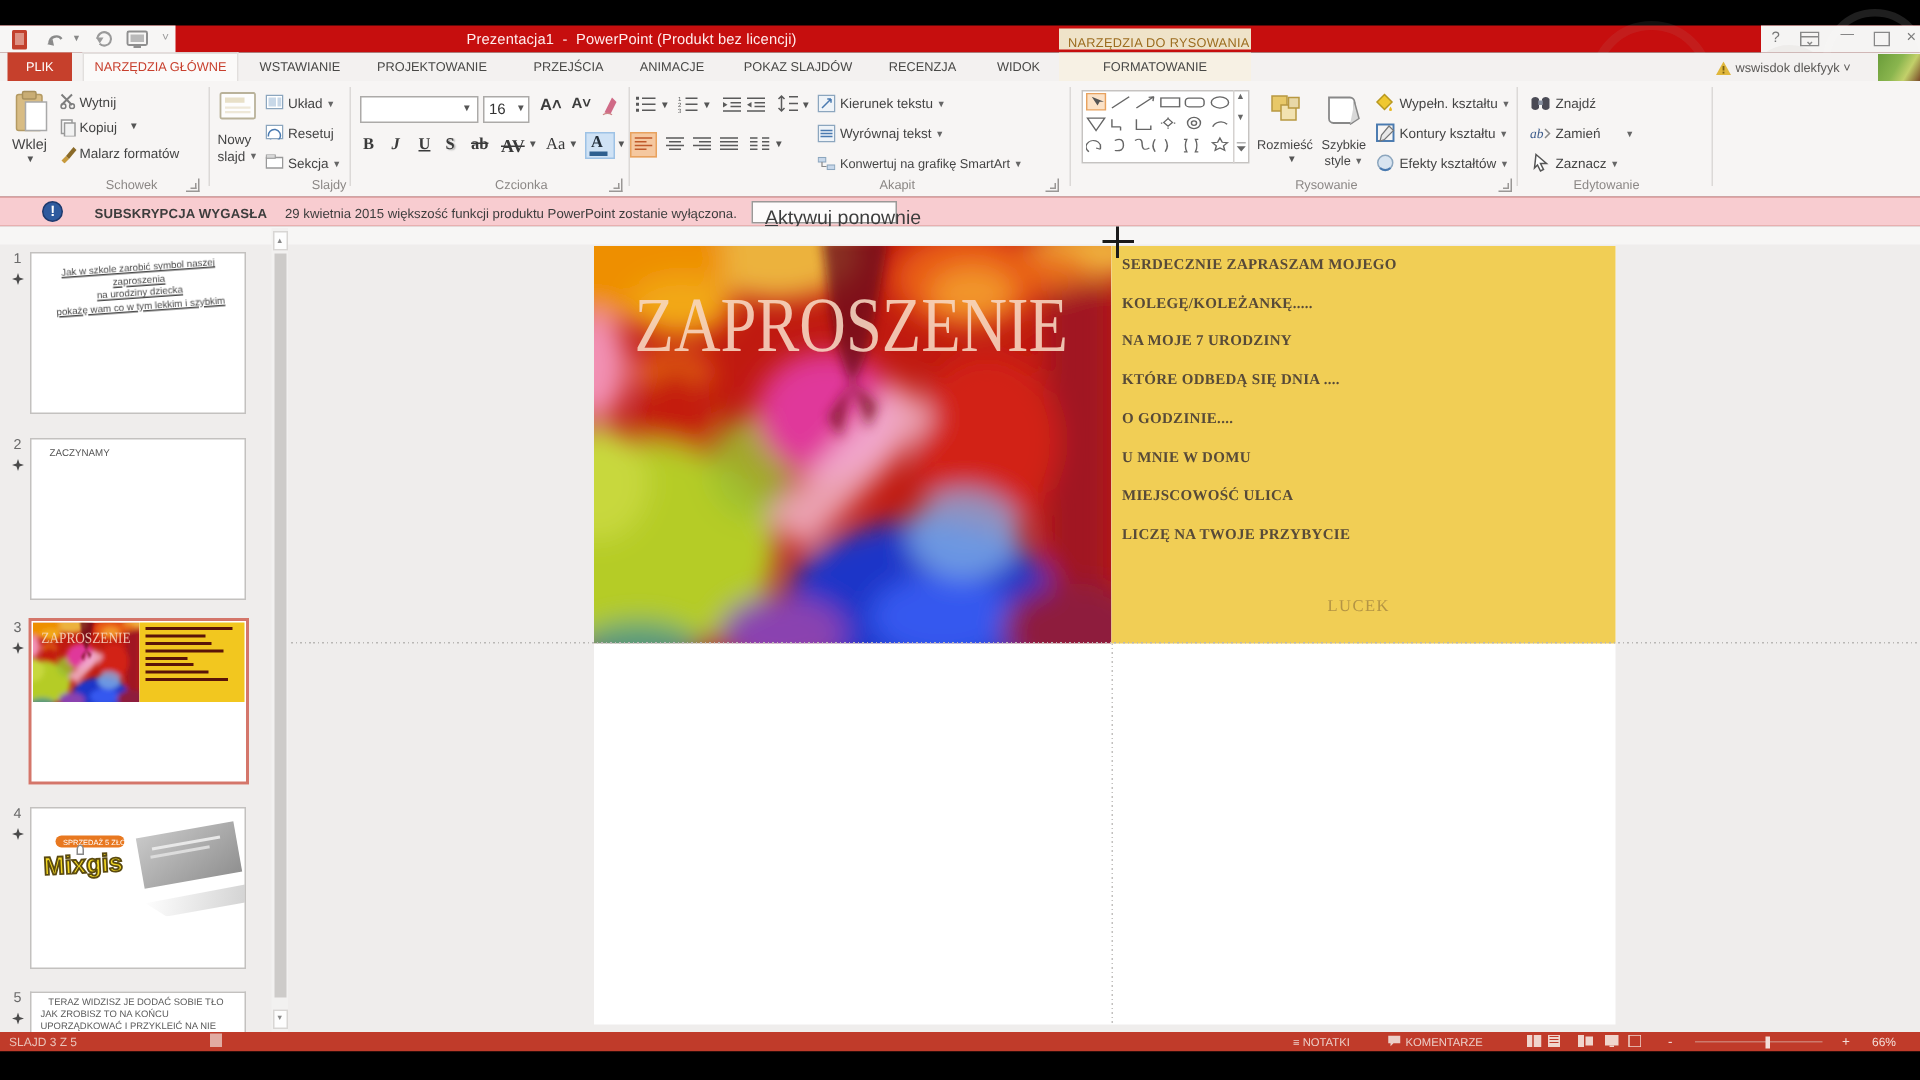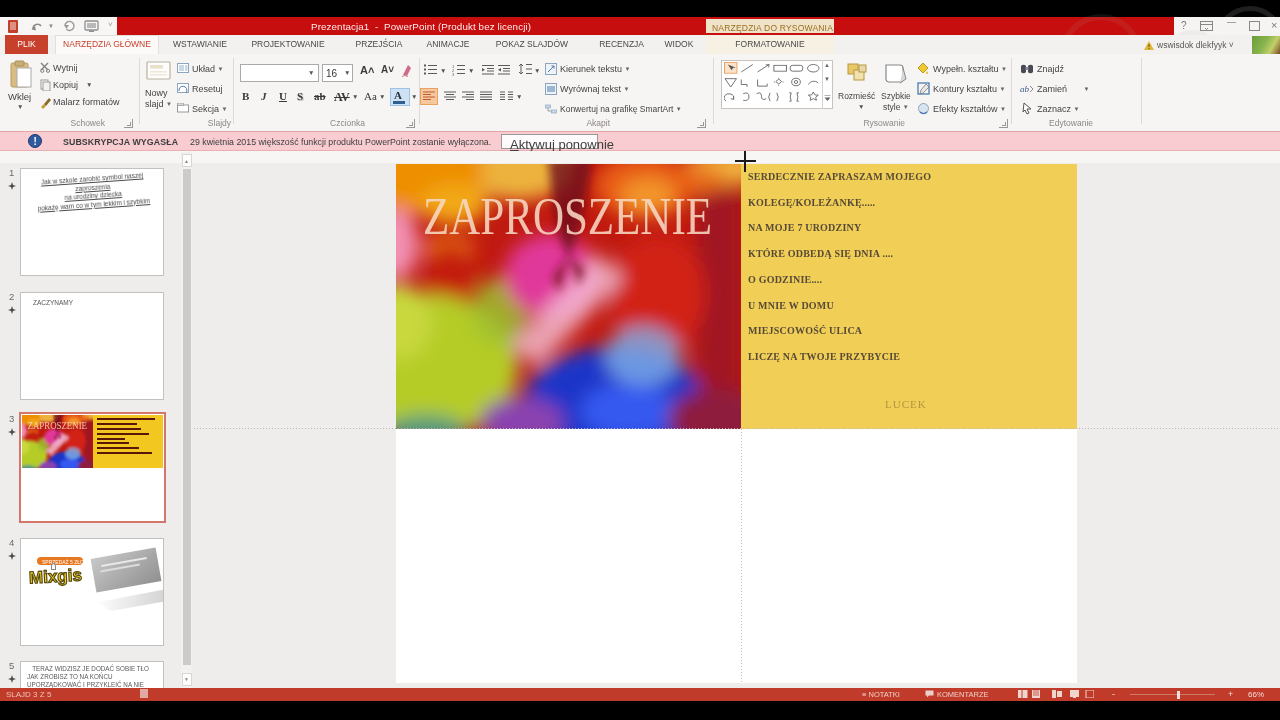--- a/index.html
+++ b/index.html
@@ -75,21 +75,21 @@
   <div class="abs" id="tabrow"></div>
   <div class="abs" style="left:5px;top:35px;width:43px;height:19px;background:#c6402c;"></div>
   <div class="tab" style="left:5px;width:43px;color:#fff;">PLIK</div>
   <div class="abs" style="left:55px;top:35px;width:104px;height:19px;background:#fbfaf9;border:1px solid #e2dfdd;border-bottom:none;box-sizing:border-box;"></div>
   <div class="tab" style="left:55px;width:104px;color:#c8402e;">NARZĘDZIA GŁÓWNE</div>
   <div class="tab" style="left:166px;width:68px;">WSTAWIANIE</div>
   <div class="tab" style="left:240px;width:96px;">PROJEKTOWANIE</div>
   <div class="tab" style="left:348px;width:62px;">PRZEJŚCIA</div>
   <div class="tab" style="left:418px;width:60px;">ANIMACJE</div>
   <div class="tab" style="left:486px;width:92px;">POKAZ SLAJDÓW</div>
-  <div class="tab" style="left:586px;width:58px;text-align:right;">RECENZJA</div>
+  <div class="tab" style="left:586px;width:58px;">RECENZJA</div>
   <div class="tab" style="left:656px;width:46px;">WIDOK</div>
   <div class="abs" style="left:706px;top:35px;width:128px;height:19px;background:#f7f1e4;"></div>
   <div class="tab" style="left:706px;width:128px;">FORMATOWANIE</div>
   <svg class="abs" style="left:1144px;top:41px;" width="10" height="9" viewBox="0 0 10 9">
       <path d="M5 0 L10 9 L0 9 Z" fill="#e0b73c"></path>
       <rect x="4.4" y="3" width="1.2" height="3" fill="#7a6010"></rect>
       <rect x="4.4" y="6.8" width="1.2" height="1.2" fill="#7a6010"></rect>
     </svg>
   <div class="abs" style="left:1157px;top:40px;font-size:8.5px;color:#5a5856;">wswisdok dlekfyyk ˅</div>
   <div class="abs" style="left:1252px;top:36px;width:28px;height:18px;background:linear-gradient(120deg,#6a9c3a 0%,#8ab54e 45%,#c2d06a 70%,#7a4a28 100%);"></div>

